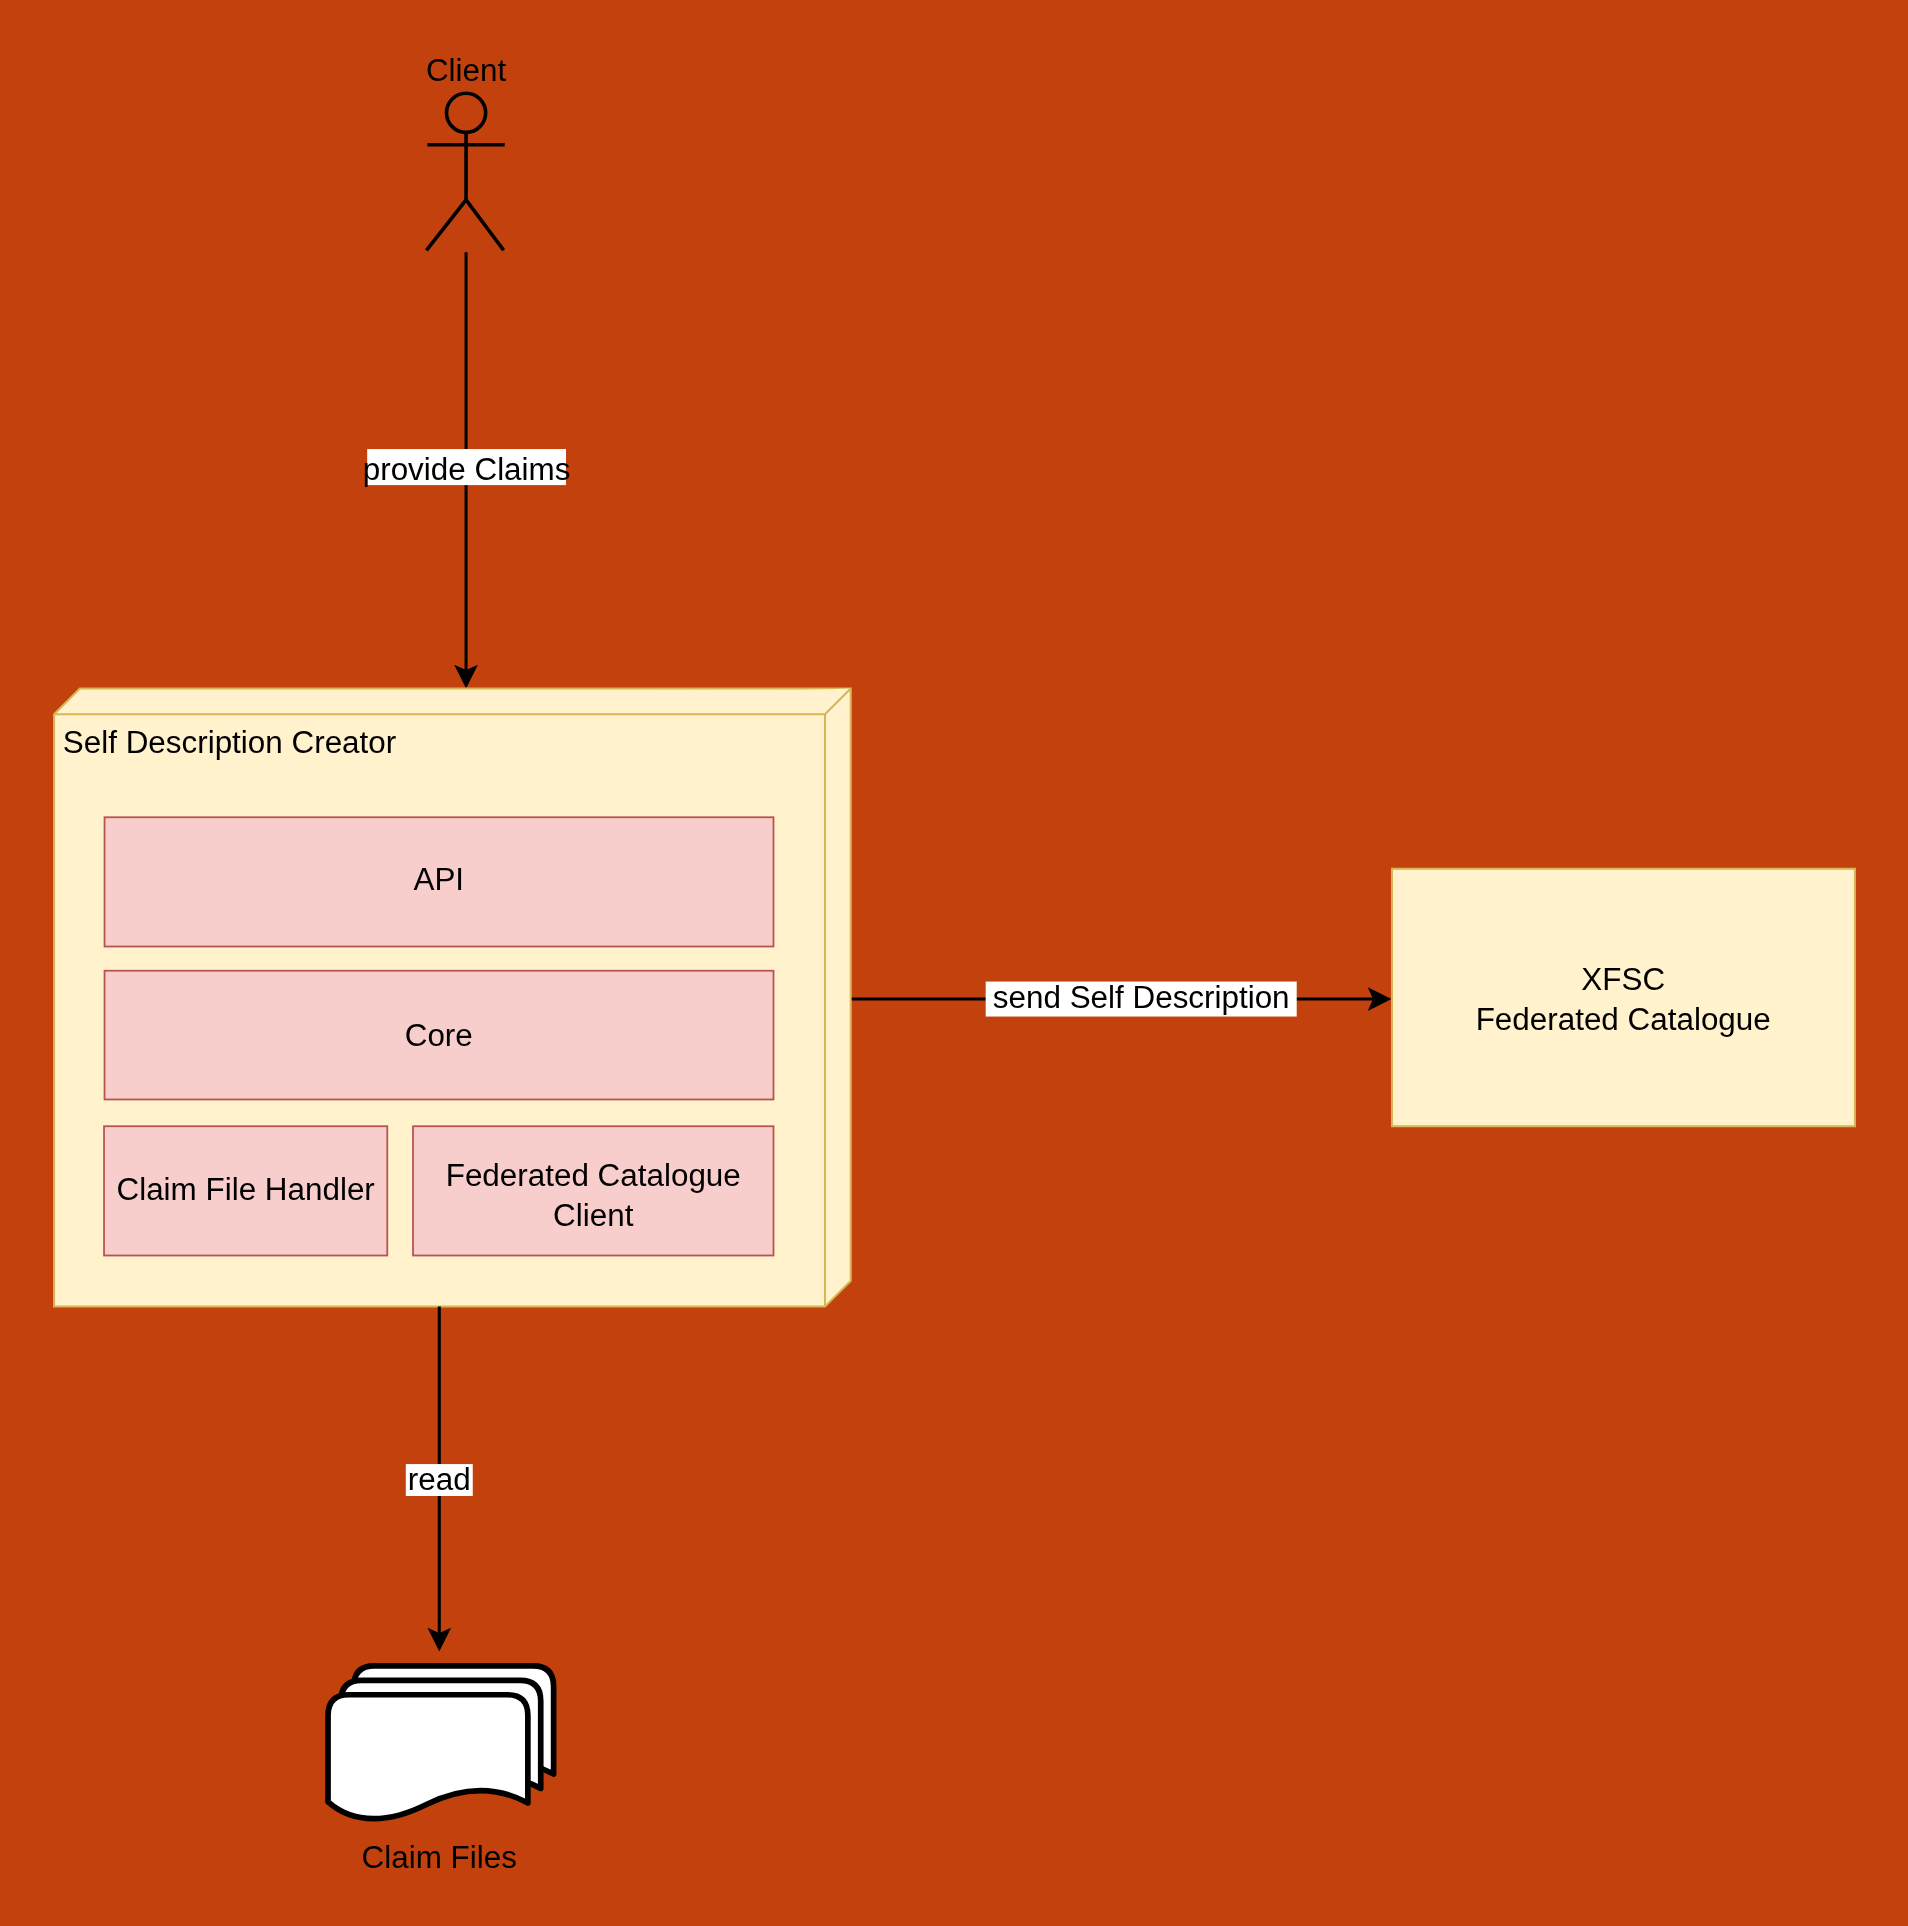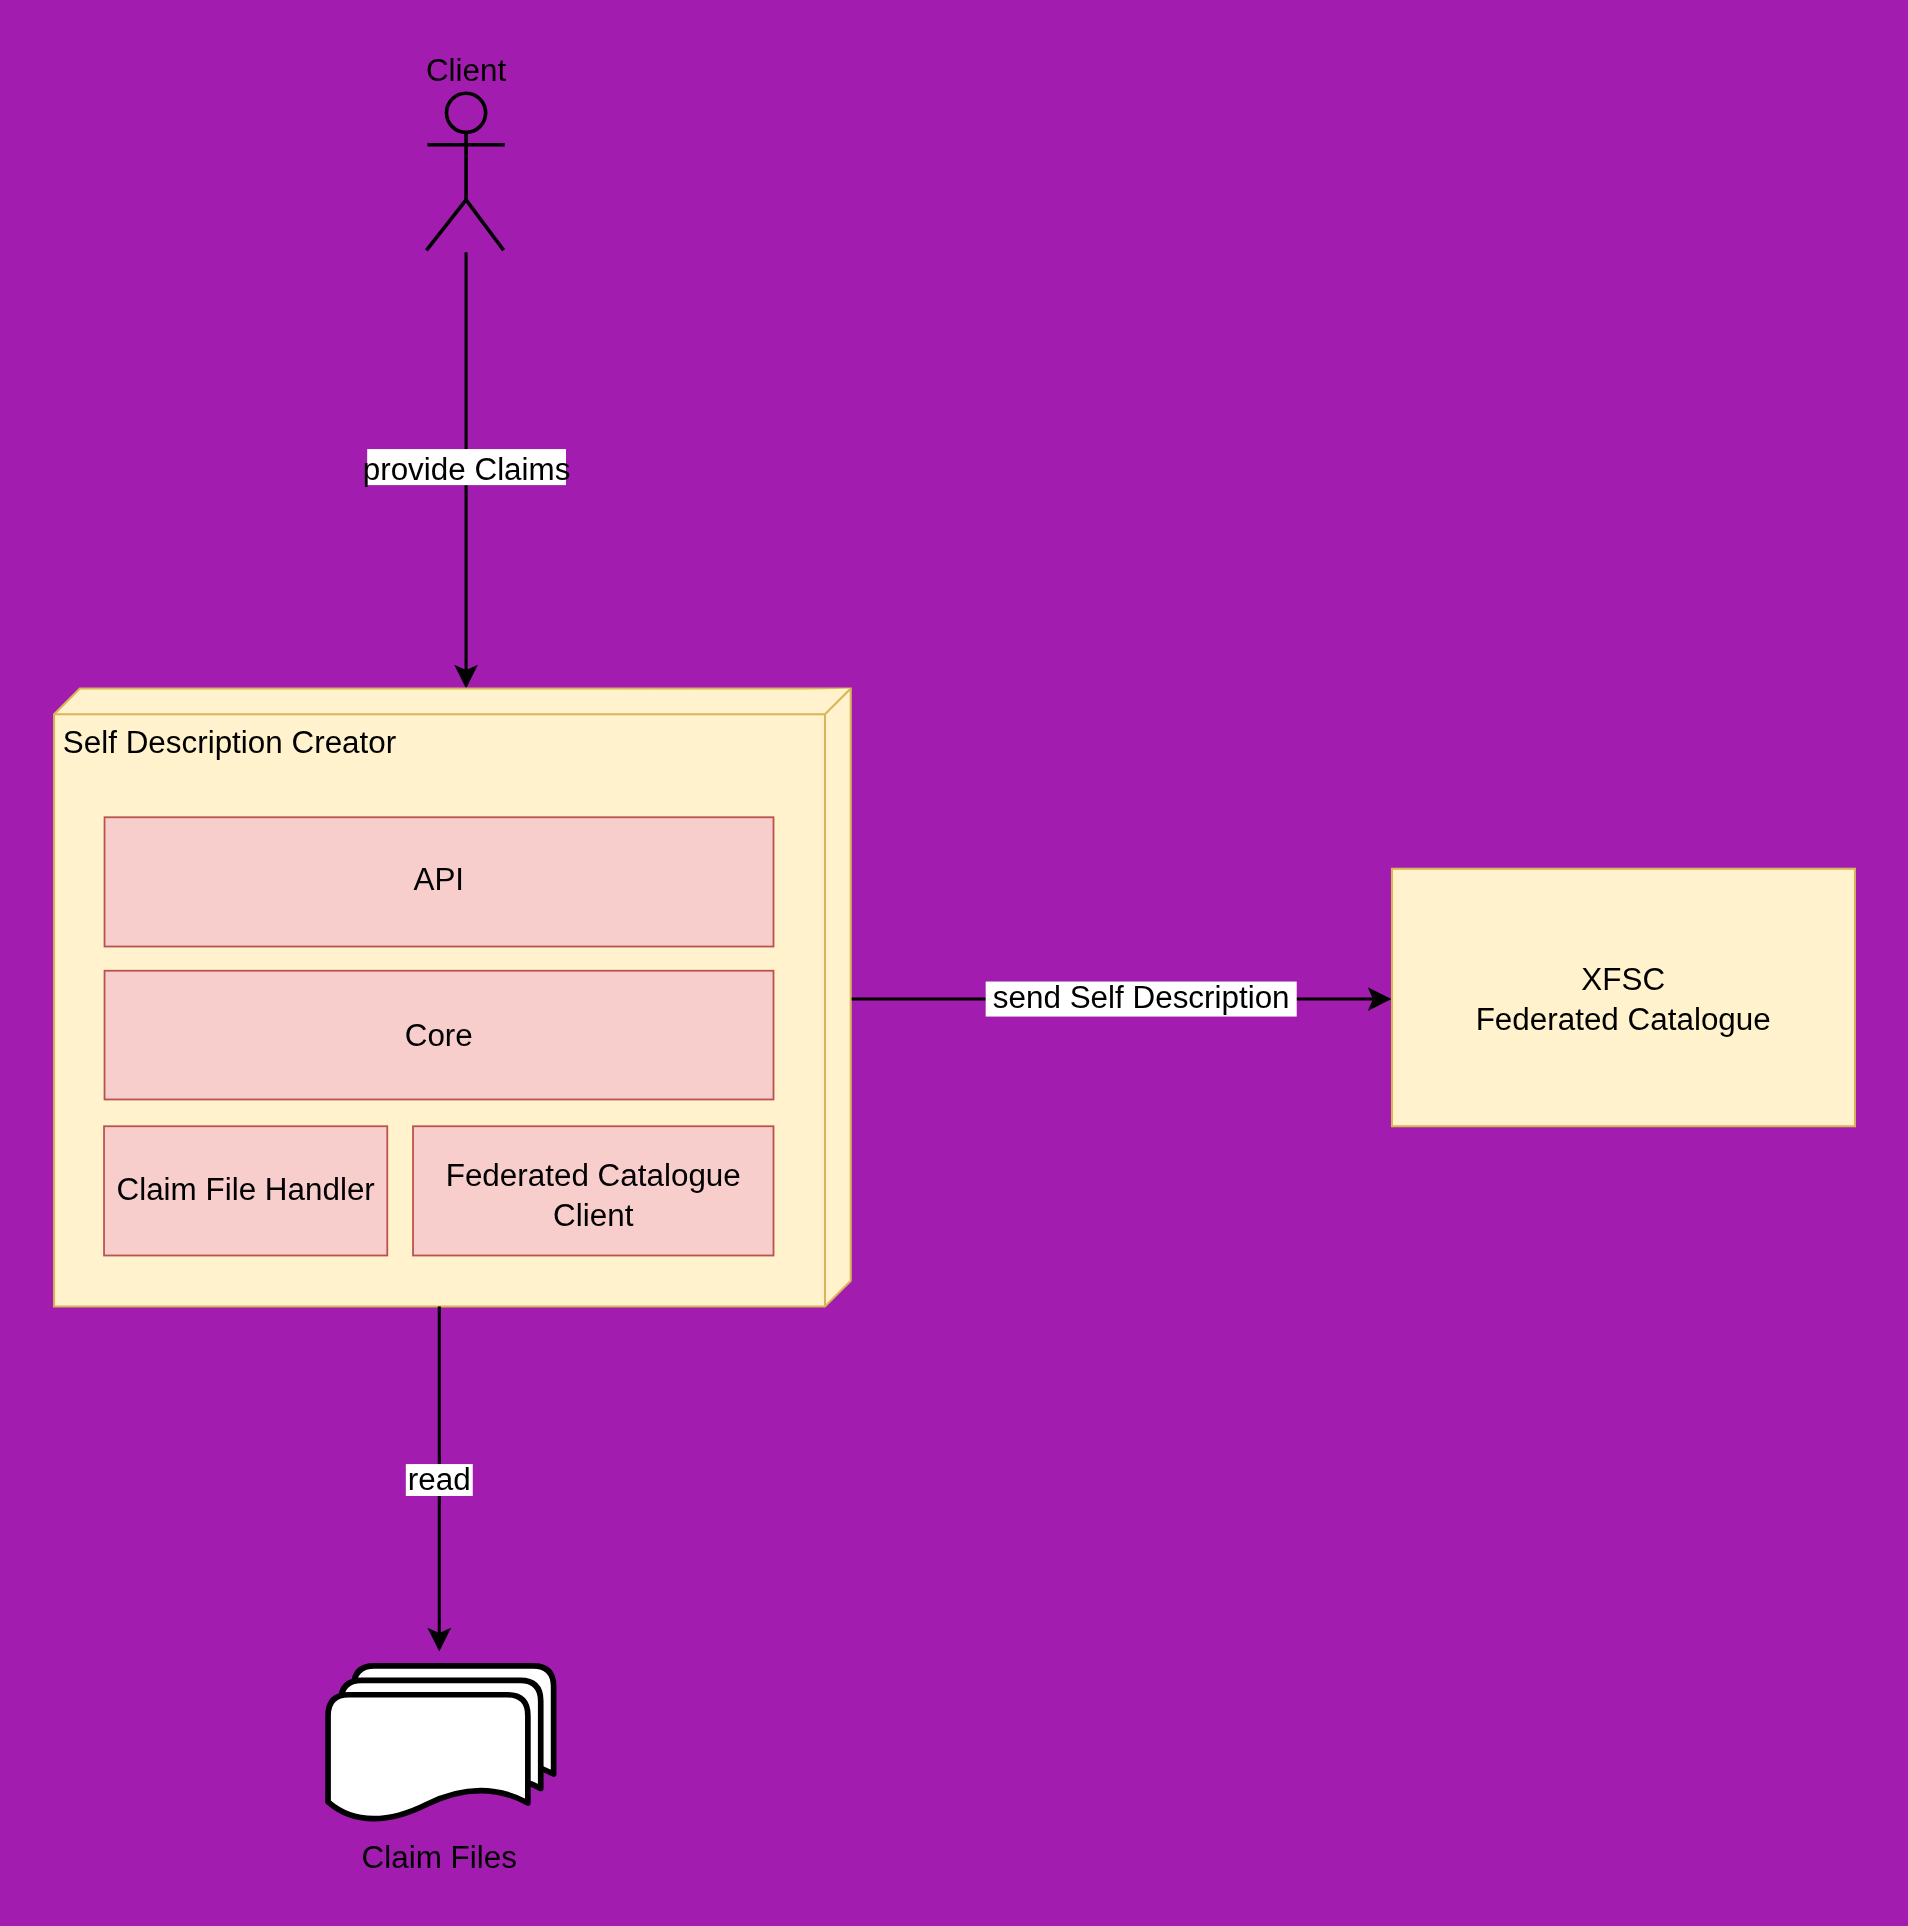--- a/index.html
+++ b/index.html
@@ -3,21 +3,21 @@
 <meta charset="utf-8">
 <style>
   html, body {
     margin: 0;
     padding: 0;
     background: #FFFFFF;
   }
   #canvas-wrap {
     width: 1908px;
     height: 1926px;
-    background: #a21caf;
+    background: #c2410c;
   }
   svg { display: block; }
   .lbl {
     font-family: "Liberation Sans", sans-serif;
     font-size: 61px;
     fill: #000000;
   }
   .edge-line {
     stroke: #000000;
     stroke-width: 6;

